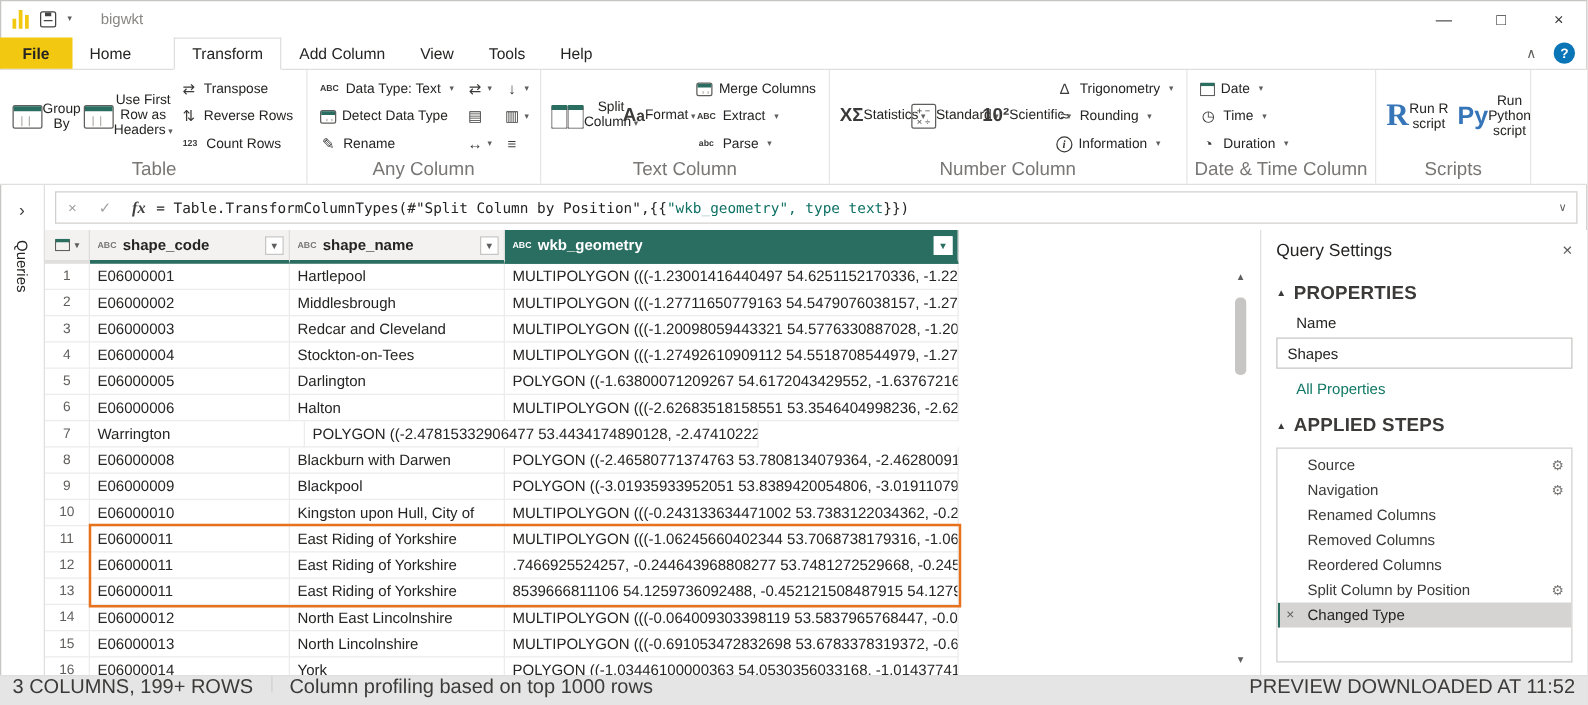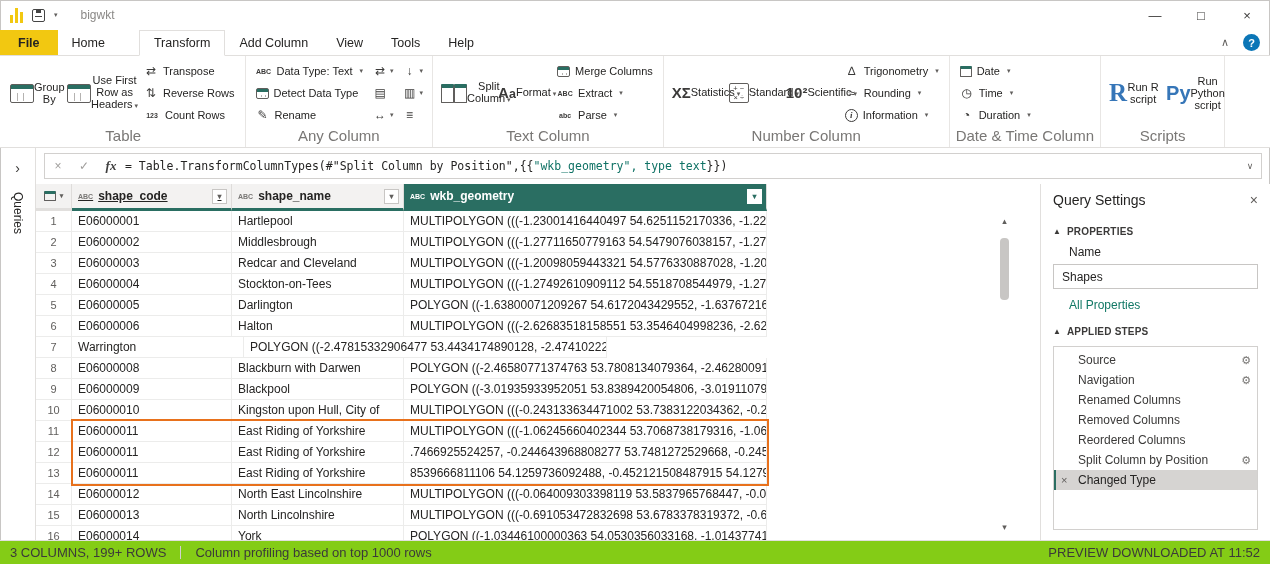--- a/index.html
+++ b/index.html
@@ -72,58 +72,58 @@
   .fb-hl { color:#0f7265; }
   .fb-expand { width:22px; text-align:center; color:#605e5c; font-size:9px; }
   .body-row { flex:1; display:flex; min-height:0; }
 
   
   .grid-wrap { flex:1; position:relative; overflow:hidden; background:#fff; }
   .ghead { display:flex; height:27px; }
   .gh { display:flex; align-items:center; padding:0 4px 0 6px; background:#f3f2f1; border-right:1px solid #dedcda; border-bottom:3px solid #2a6e62; font-weight:700; min-width:0; }
   .gh.corner { width:36px; justify-content:center; padding:0 2px; border-bottom:3px solid #e1dfdd; gap:2px; }
   .mini-tbl { width:12px; height:10px; border:1px solid #605e5c; border-top:3px solid #2a6e62; border-radius:1px; }
-  .gh.c-code { width:160px;text-decoration:underline; } .gh.c-name { width:172px; } .gh.c-wkb { width:363px; }
+  .gh.c-code { width:160px; } .gh.c-name { width:172px; } .gh.c-wkb { width:363px; }
   .gh.rest { flex:1; background:#fff; border:none; }
   .cname { overflow:hidden; white-space:nowrap; }
   .type-ic { font-size:7px; font-weight:700; color:#797775; margin-right:5px; }
   .fbtn { margin-left:auto; width:15px; height:15px; border:1px solid #c8c6c4; background:#fff; color:#605e5c; font-size:8px; display:flex; align-items:center; justify-content:center; flex:none; }
   .gh.sel { background:#2a6e62; color:#fff; }
   .gh.sel .type-ic { color:#fff; }
   .gh.sel .fbtn { border-color:#fff; color:#2a6e62; }
   .gbody { position:relative; height:329px; overflow:hidden; }
   .gr { display:flex; height:21px; }
   .gc { border-right:1px solid #ececeb; border-bottom:1px solid #ececeb; padding:0 6px; line-height:20px; white-space:nowrap; overflow:hidden; font-size:12px; }
   .gc.rn { width:36px; text-align:center; padding:0 2px; color:#605e5c; font-size:11px; }
   .gc.c-code { width:160px; } .gc.c-name { width:172px; } .gc.c-wkb { width:363px; }
   .hl-box { position:absolute; left:35px; width:698px; border:2px solid #e8711c; pointer-events:none; }
   .vscroll { position:absolute; top:32px; right:8px; bottom:4px; width:15px; display:flex; flex-direction:column; align-items:center; }
   .sarr { font-size:9px; color:#605e5c; height:14px; }
   .strack { flex:1; width:13px; position:relative; }
   .sthumb { position:absolute; top:8px; left:2px; width:9px; height:62px; background:#c8c6c4; border-radius:4px; }
 
   
-  .panel { width:230px; border-left:1px solid #e1dfdd; padding:8px 12px 0; display:flex; flex-direction:column; background:#fff;margin-left:20px; }
+  .panel { width:262px; border-left:1px solid #e1dfdd; padding:8px 12px 0; display:flex; flex-direction:column; background:#fff; }
   .panel-head { display:flex; align-items:center; margin-bottom:12px; }
   .panel-title { font-size:14px; }
   .panel-close { margin-left:auto; font-size:14px; color:#605e5c; }
   .sect { display:flex; align-items:center; gap:6px; margin:6px 0; }
   .tri { font-size:8px; color:#3b3a39; }
-  .sect-title { font-size:10px; font-weight:700; color:#3b3a39; letter-spacing:.2px; }
+  .sect-title { font-size:15px; font-weight:700; color:#3b3a39; letter-spacing:.2px; }
   .name-label { margin:2px 0 5px 16px; }
   .name-input { width:100%; height:25px; border:1px solid #c8c6c4; padding:0 8px; font:12px "Liberation Sans",sans-serif; color:#252423; margin-bottom:9px; }
   .link { color:#117865; margin:0 0 8px 16px; }
   .steps-box { border:1px solid #d2d0ce; margin-top:3px; flex:1; margin-bottom:10px; overflow:hidden; padding-top:3px; }
   .step { position:relative; display:flex; align-items:center; height:20px; padding:0 6px 0 24px; color:#3b3a39; }
   .step.selected { background:#d6d4d2; box-shadow:inset 2px 0 0 #2a6e62; color:#252423; }
   .step-del { position:absolute; left:7px; font-size:11px; color:#605e5c; }
   .step-gear { margin-left:auto; font-size:11px; color:#797775; }
 
   
-  .statusbar { position:absolute; left:0; right:0; bottom:0; height:24px; background:#84cc16; border-top:1px solid #e1dfdd; display:flex; align-items:center; padding:0 10px; font-size:13px; color:#3b3a39; gap:14px; }
+  .statusbar { position:absolute; left:0; right:0; bottom:0; height:24px; background:#e5e5e5; border-top:1px solid #e1dfdd; display:flex; align-items:flex-start; padding:0 10px; font-size:16px; color:#3b3a39; gap:14px; }
   .sb-div { width:1px; height:13px; background:#d2d0ce; }
   .sb-right { margin-left:auto; }
 </style>
 </head>
 <body>
 
 <div class="app">
 
   <div class="titlebar">
     <span class="app-ic">

